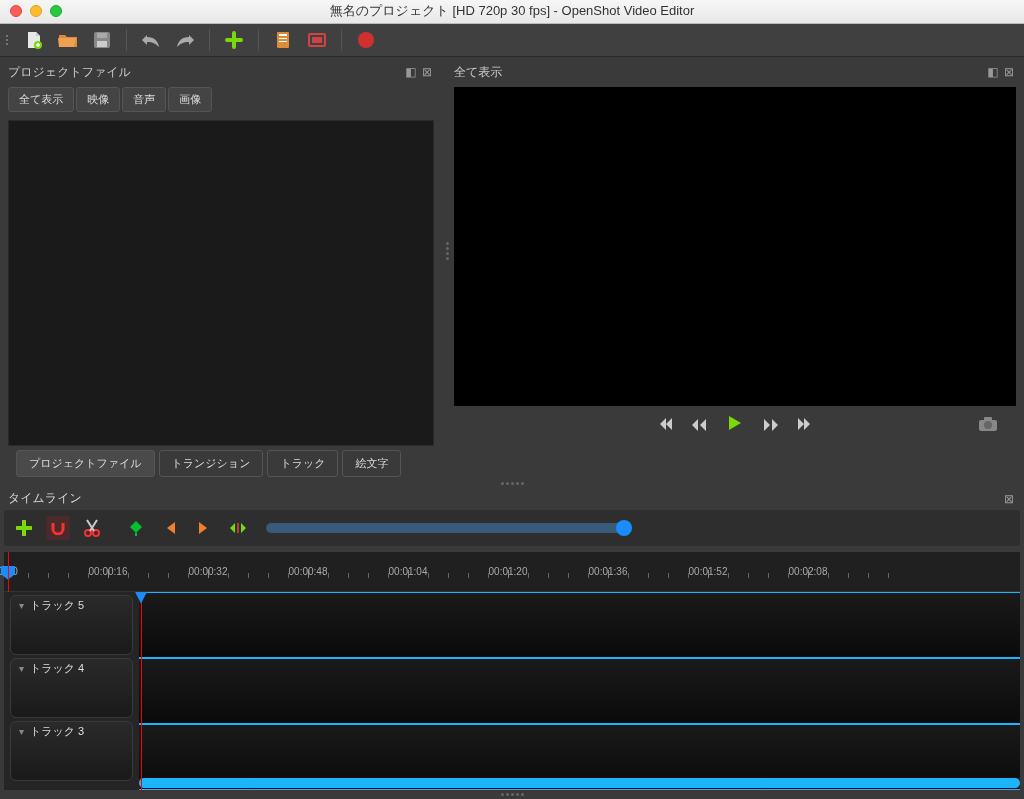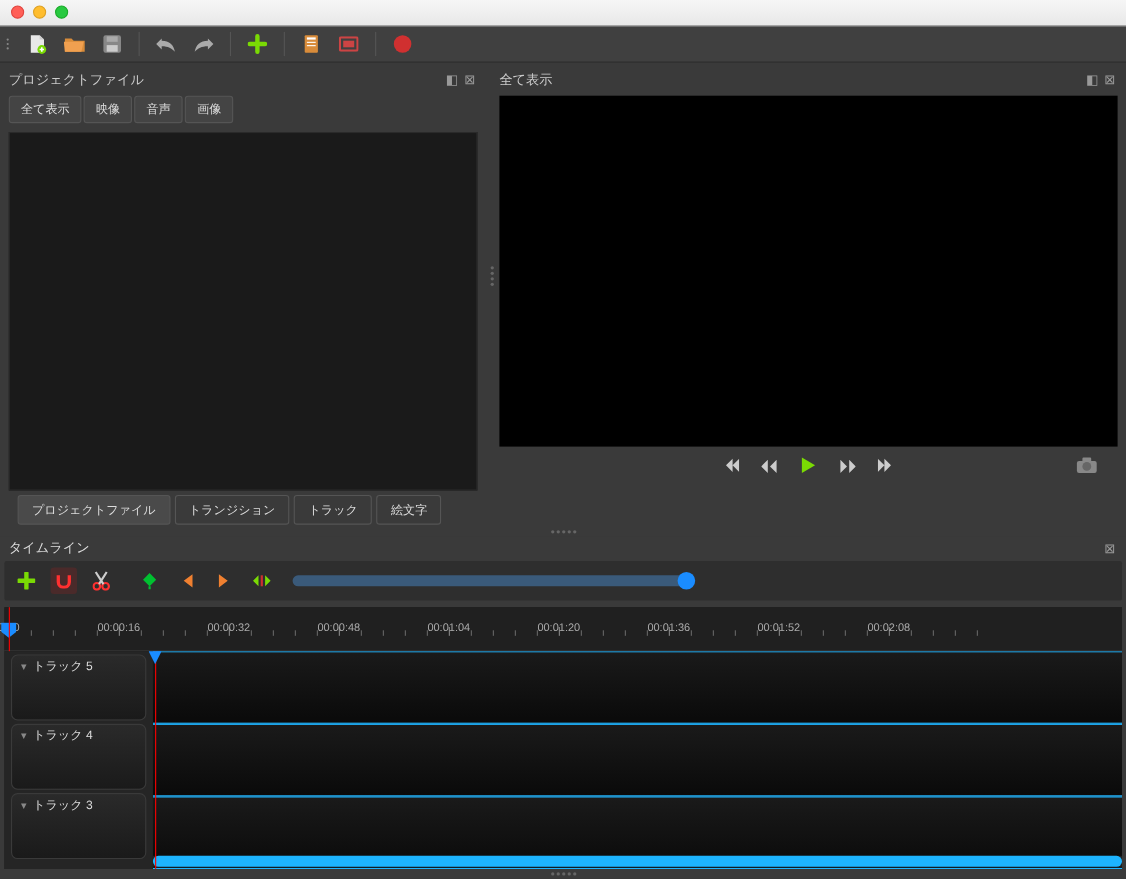--- a/index.html
+++ b/index.html
@@ -295,20 +295,21 @@
 </head>
 <body>
 
 <div class="window">
   <div class="titlebar">
     <div class="traffic-lights">
       <div class="traffic-light tl-red"></div>
       <div class="traffic-light tl-yellow"></div>
       <div class="traffic-light tl-green"></div>
     </div>
+    <div class="title-text">無名のプロジェクト [HD 720p 30 fps] - OpenShot Video Editor</div>
   </div>
 
   <div class="toolbar">
     <div class="grip">
         <span></span>
         <span></span>
         <span></span>
       </div>
     <div class="tb-btn">
       <svg width="18" height="20" viewBox="0 0 18 20">

